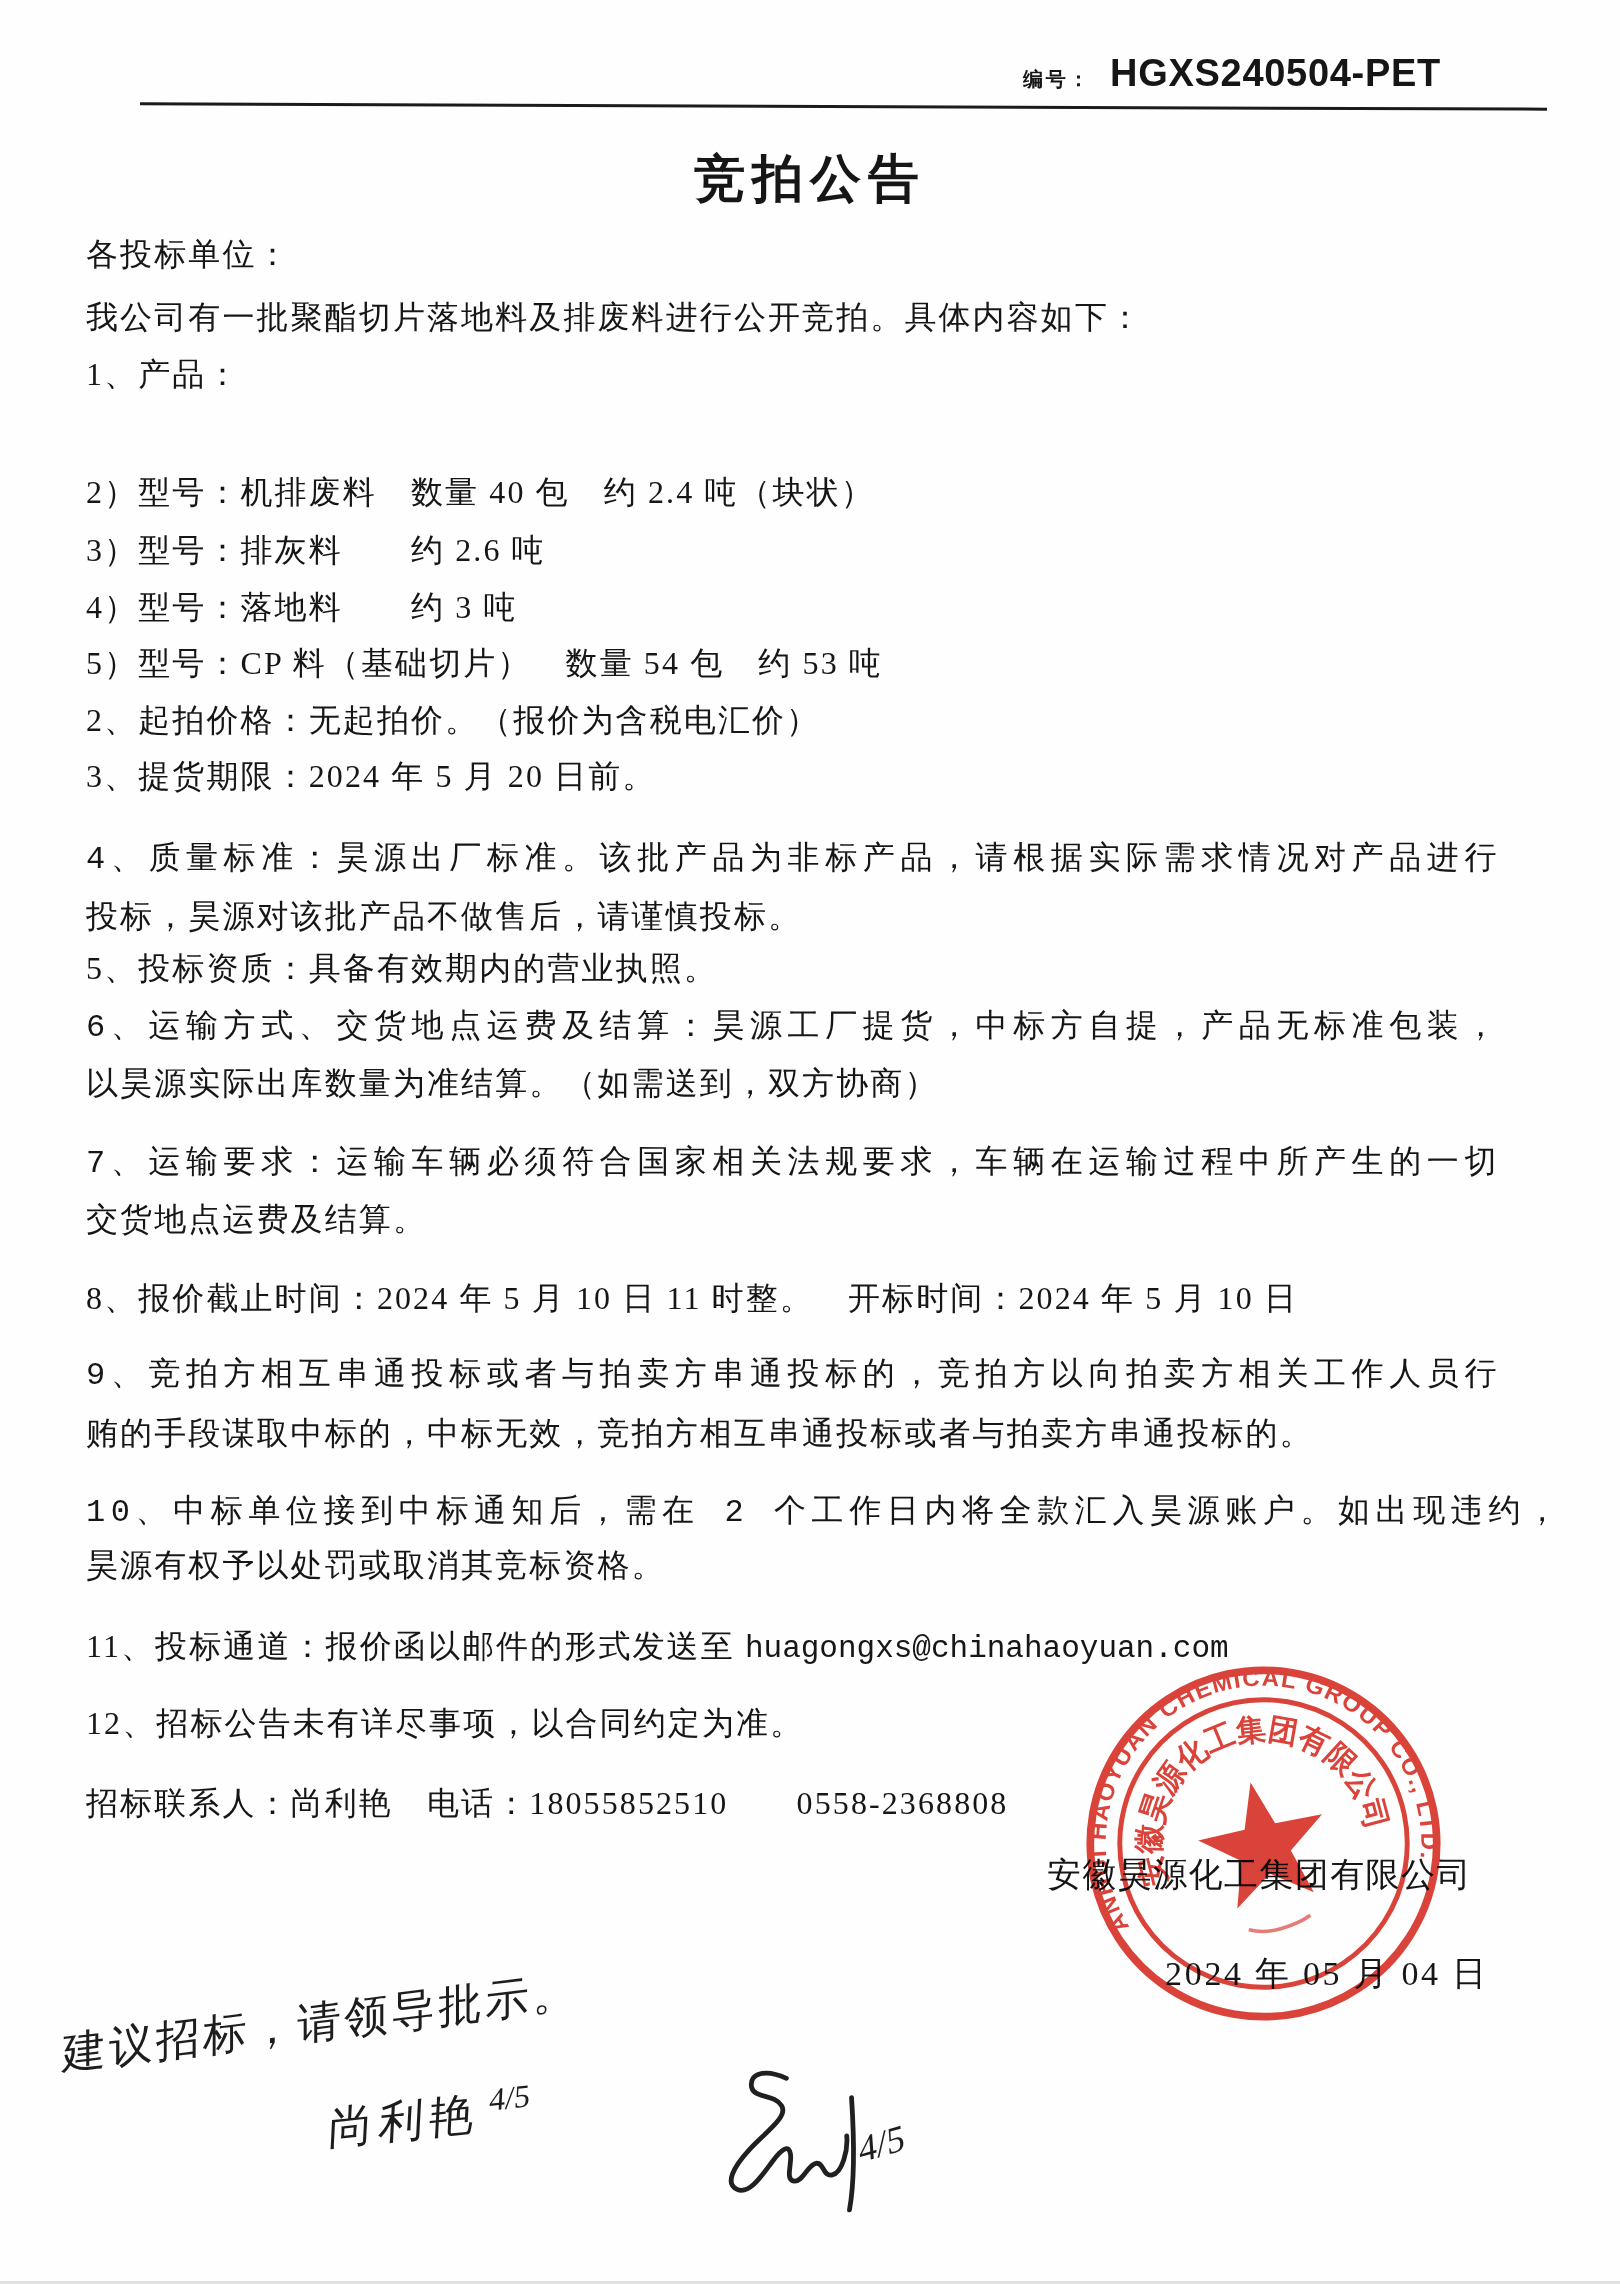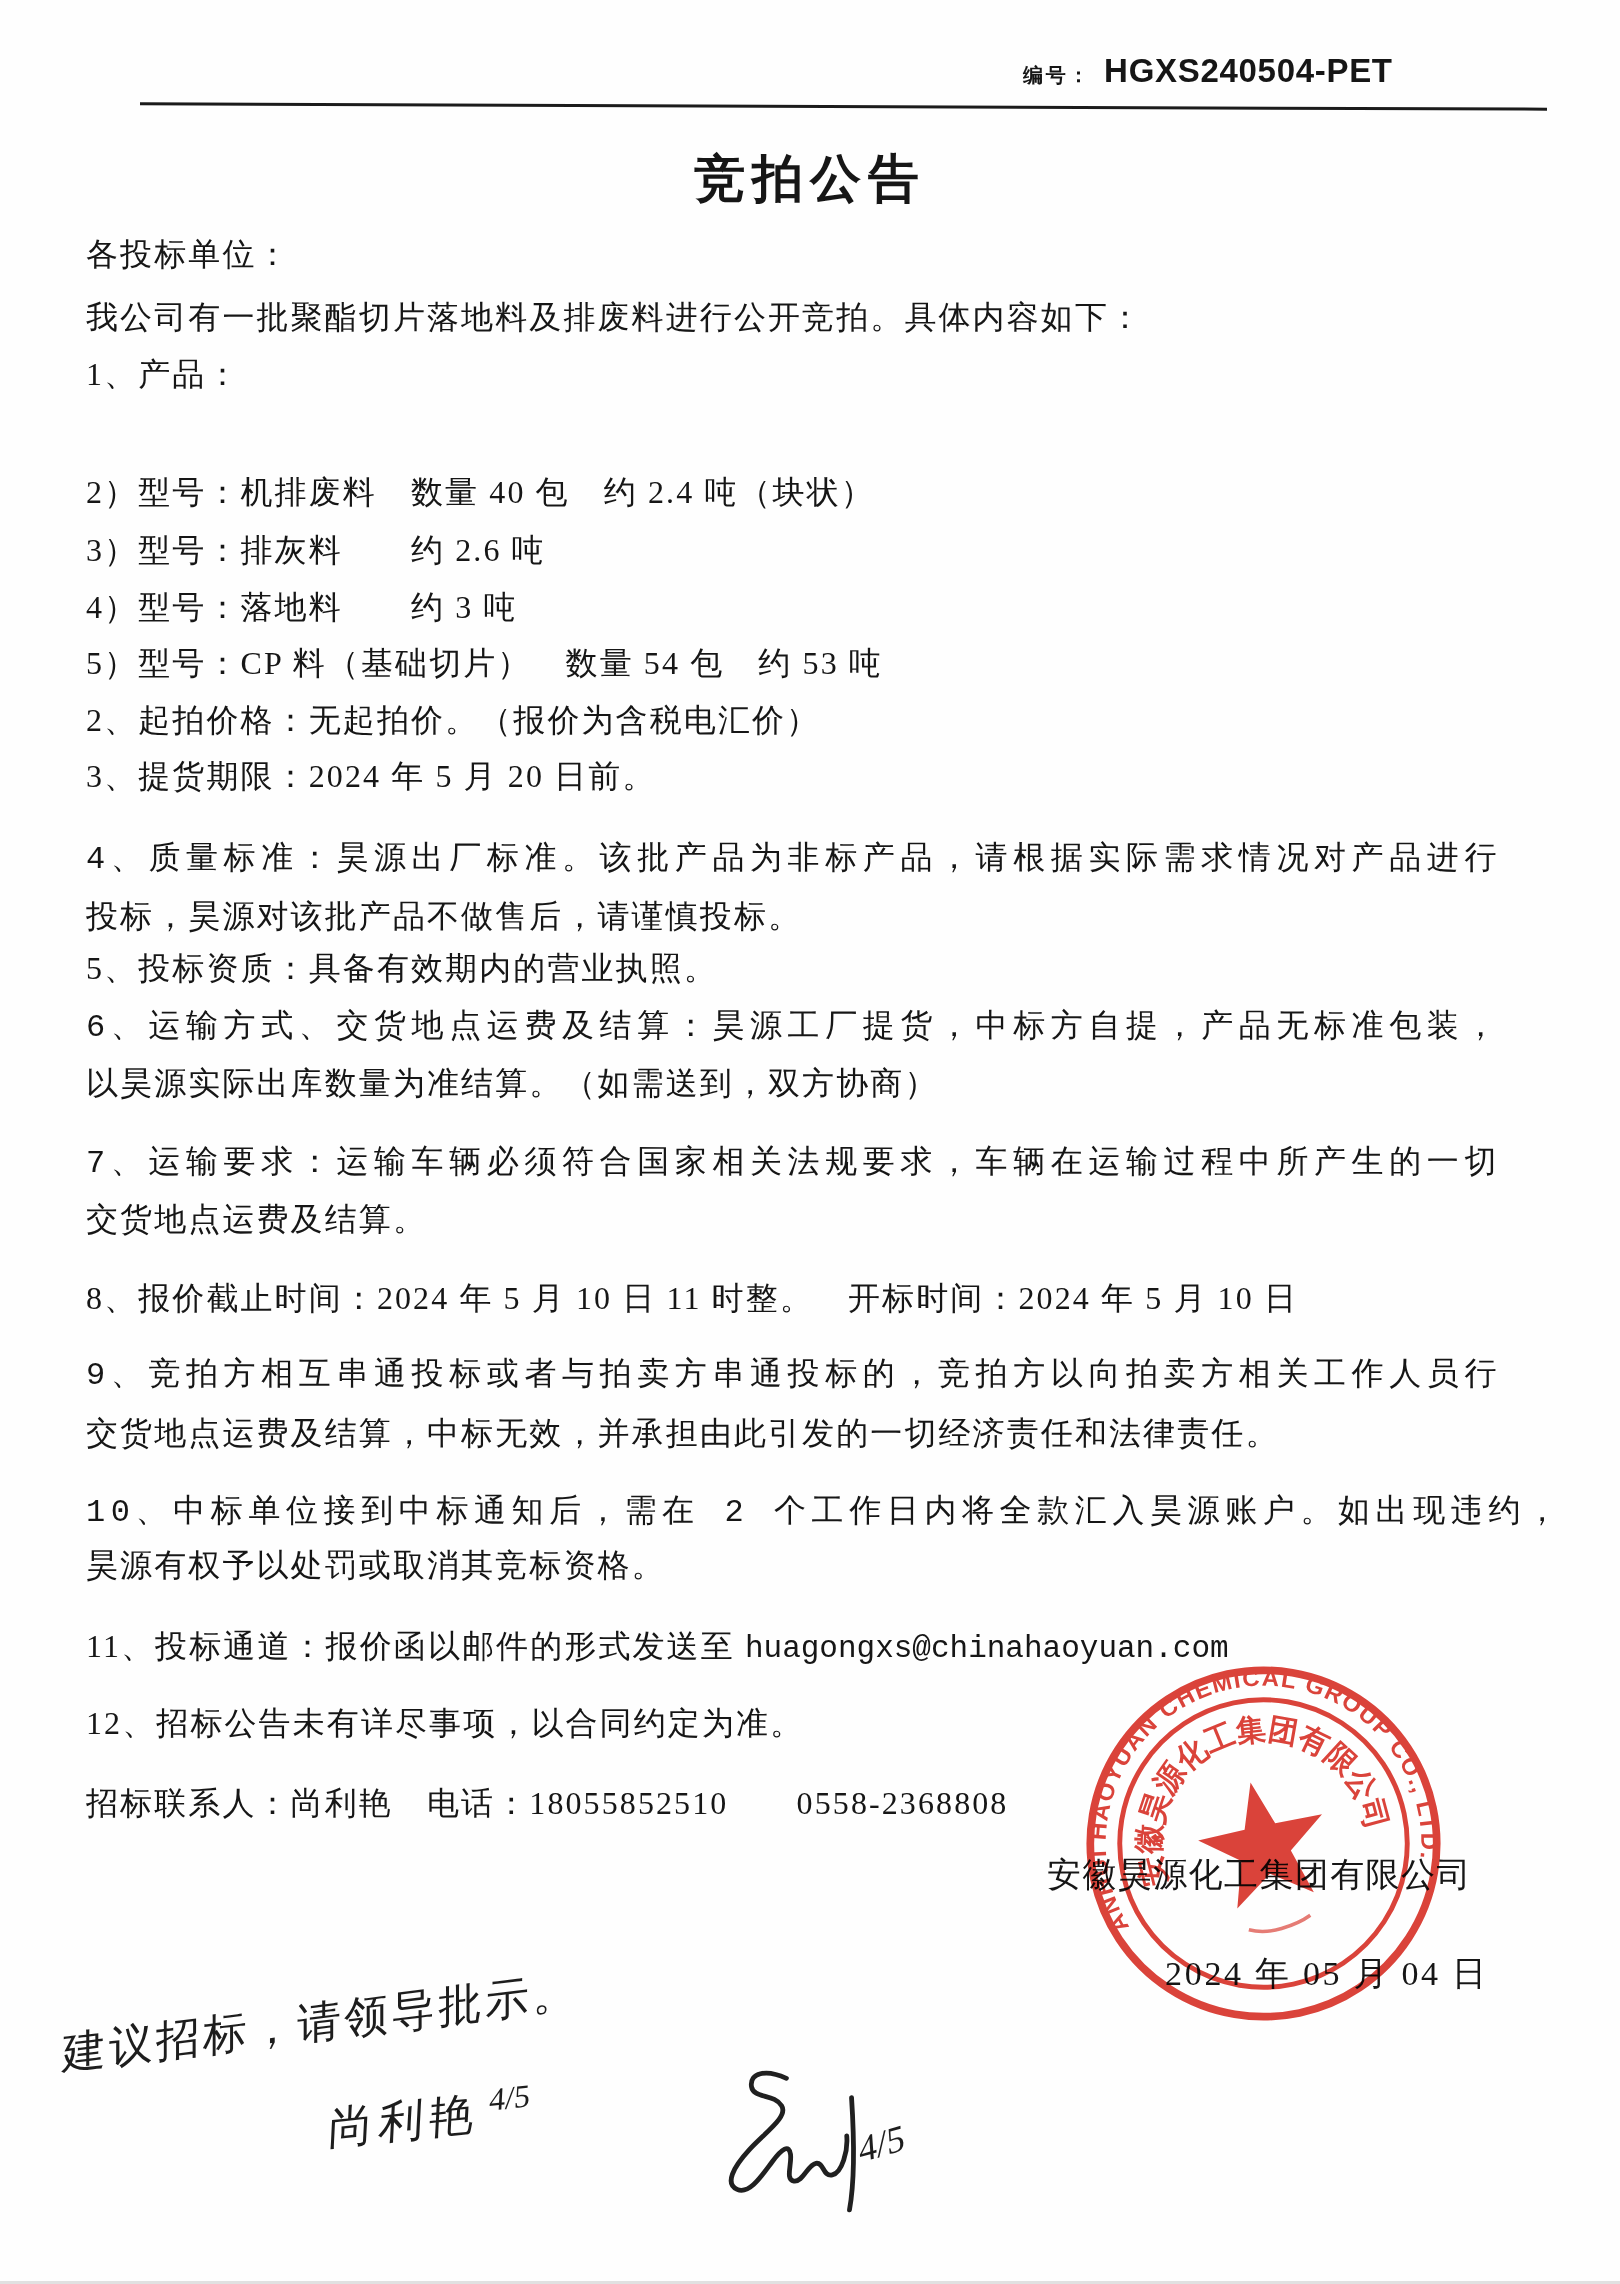--- a/index.html
+++ b/index.html
@@ -10,21 +10,21 @@
     overflow:hidden;
     font-family:"Liberation Serif", serif;
     color:#161616;
   }
   
   .docno {
     position:absolute; top:52px; left:1023px;
     white-space:nowrap; font-weight:bold;
   }
   .docno .lbl { font-size:20px; letter-spacing:2.7px; font-family:"Liberation Sans", sans-serif; }
-  .docno .val { font-size:33px; letter-spacing:0.7px; margin-left:13px; font-family:"Liberation Sans", sans-serif; }
+  .docno .val { font-size:38px; letter-spacing:0.7px; margin-left:19px; font-family:"Liberation Sans", sans-serif; }
   .hrule {
     position:absolute; top:105px; left:140px; width:1407px; height:3.4px;
     background:#1b1b1b; transform:rotate(0.22deg);
   }
   .title {
     position:absolute; top:145px; left:0; width:100%;
     text-align:center; font-size:51px; font-weight:bold; letter-spacing:6.9px;
     white-space:nowrap;
     font-family:Liberation Serif, serif;
   }
@@ -96,21 +96,21 @@
   <div class="ln" style="top:748px">3、提货期限：2024 年 5 月 20 日前。</div>
   <div class="ln just" style="top:832px">4、质量标准：昊源出厂标准。该批产品为非标产品，请根据实际需求情况对产品进行</div>
   <div class="ln" style="top:888px">投标，昊源对该批产品不做售后，请谨慎投标。</div>
   <div class="ln" style="top:940px">5、投标资质：具备有效期内的营业执照。</div>
   <div class="ln just" style="top:1000px">6、运输方式、交货地点运费及结算：昊源工厂提货，中标方自提，产品无标准包装，</div>
   <div class="ln" style="top:1055px">以昊源实际出库数量为准结算。（如需送到，双方协商）</div>
   <div class="ln just" style="top:1136px">7、运输要求：运输车辆必须符合国家相关法规要求，车辆在运输过程中所产生的一切</div>
   <div class="ln" style="top:1191px">交货地点运费及结算。</div>
   <div class="ln" style="top:1270px">8、报价截止时间：2024 年 5 月 10 日 11 时整。　开标时间：2024 年 5 月 10 日</div>
   <div class="ln just" style="top:1348px">9、竞拍方相互串通投标或者与拍卖方串通投标的，竞拍方以向拍卖方相关工作人员行</div>
-  <div class="ln" style="top:1405px">交货地点运费及结算，中标无效，并承担由此引发的一切经济责任和法律责任。</div>
+  <div class="ln" style="top:1405px">贿的手段谋取中标的，中标无效，竞拍方相互串通投标或者与拍卖方串通投标的。</div>
   <div class="ln just" style="top:1485px">10、中标单位接到中标通知后，需在 2 个工作日内将全款汇入昊源账户。如出现违约，</div>
   <div class="ln" style="top:1537px">昊源有权予以处罚或取消其竞标资格。</div>
   <div class="ln" style="top:1618px">
     <span>11、投标通道：报价函以邮件的形式发送至 </span><span class="mono">huagongxs@chinahaoyuan.com</span>
   </div>
   <div class="ln" style="top:1695px">12、招标公告未有详尽事项，以合同约定为准。</div>
   <div class="ln" style="top:1775px">招标联系人：尚利艳　电话：18055852510　　0558-2368808</div>
 
   <div class="company">安徽昊源化工集团有限公司</div>
   <div class="sigdate">2024 年  05 月 04 日</div>

